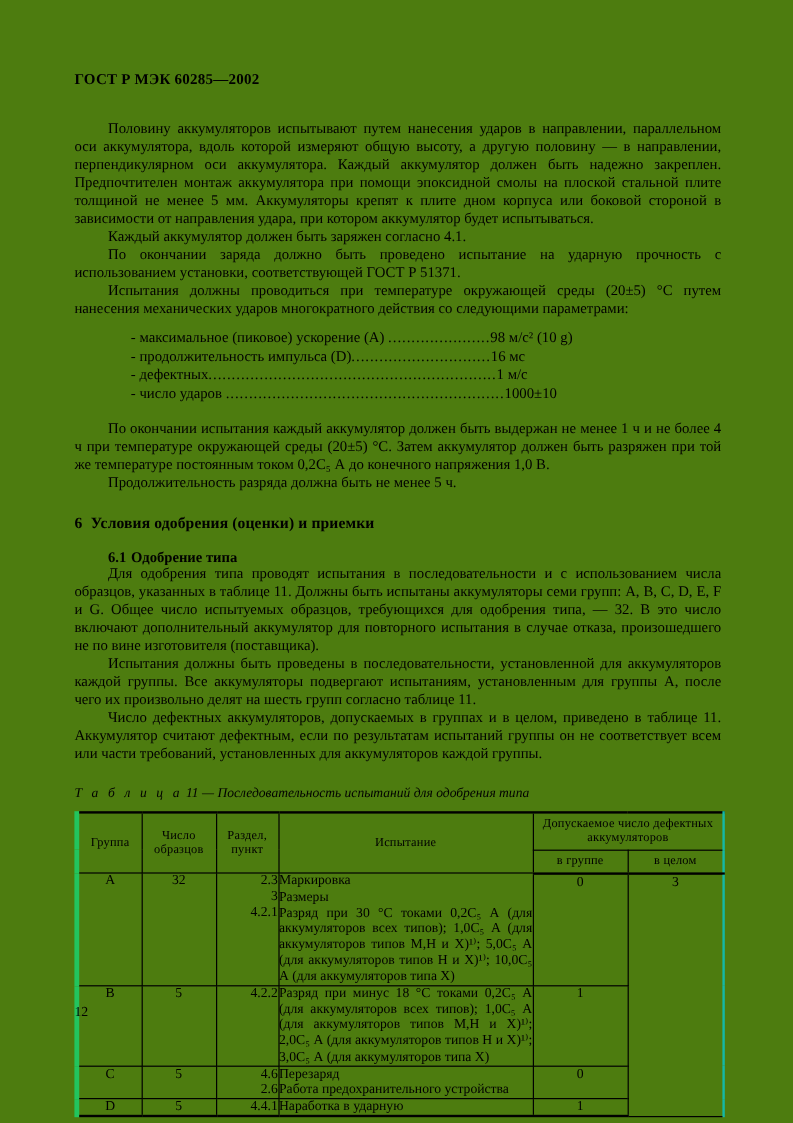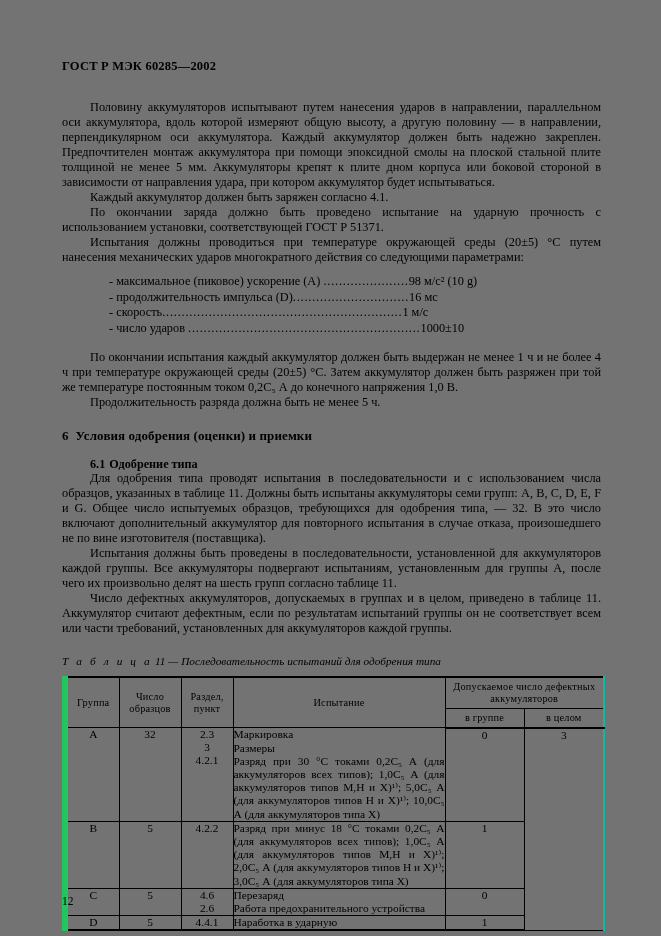--- a/index.html
+++ b/index.html
@@ -4,21 +4,21 @@
 <style>
   html, body {
     margin: 0;
     padding: 0;
     background: #ffffff;
   }
   .page {
     position: relative;
     width: 661px;
     height: 936px;
-    background: #737373;
+    background: #4d7c0f;
     font-family: "Liberation Serif", "DejaVu Serif", serif;
     color: #000000;
     overflow: hidden;
   }
   .content {
     position: absolute;
     left: 62px;
     top: 60px;
     width: 539px;
   }
@@ -101,49 +101,49 @@
     text-align: center;
     vertical-align: middle;
     font-weight: normal;
     font-size: 10.3px;
     line-height: 12px;
     padding: 3px 2px;
     letter-spacing: 0.2px;
   }
   table.gost .outer-top { border-top: 2px solid #000; }
   table.gost .thick-bottom { border-bottom: 2px solid #000; }
-  table.gost .edge-l { border-left: 6px solid #22c55e; }
+  table.gost .edge-l { border-left: 4px solid #22c55e; }
   table.gost .edge-r { border-right: 2px solid #14b8a6; }
 
   td.c-group, td.c-count, td.c-clause {
     text-align: center;
     padding: 4px 2px 4px 2px;
     font-size: 11.4px;
   }
   td.c-clause {
-    text-align: center;
+    text-align: right;
     padding-left: 6px;
     margin-left: 14px;
   }
   td.c-test {
     text-align: justify;
     padding: 4px 6px 4px 6px;
     font-size: 11.4px;
     line-height: 13.2px;
   }
   td.c-def {
     text-align: center;
     vertical-align: middle;
     font-size: 11.4px;
   }
 
   .page-number {
     position: absolute;
     left: 62px;
-    top: 895px;
+    top: 838px;
     font-size: 11.5px;
   }
 </style>
 </head>
 <body>
 
 <div class="page">
 
   <div class="content">
 
@@ -155,21 +155,21 @@
     <p class="para">Испытания должны проводиться при температуре окружающей среды (20±5) °С путем нанесения механических ударов многократного действия со следующими параметрами:</p>
 
     <ul class="param-list">
       <li>
         <span class="pl-label">- максимальное (пиковое) ускорение (А) </span><span class="pl-dots">......................</span><span class="pl-val">98 м/с² (10 g)</span>
       </li>
       <li>
         <span class="pl-label">- продолжительность импульса (D)</span><span class="pl-dots">..............................</span><span class="pl-val">16 мс</span>
       </li>
       <li>
-        <span class="pl-label">- скорость</span><span class="pl-dots">..............................................................</span><span class="pl-val">1 м/с</span>
+        <span class="pl-label">- дефектных</span><span class="pl-dots">..............................................................</span><span class="pl-val">1 м/с</span>
       </li>
       <li>
         <span class="pl-label">- число ударов </span><span class="pl-dots">............................................................</span><span class="pl-val">1000±10</span>
       </li>
     </ul>
 
     <div class="gap-md"></div>
 
     <p class="para">По окончании испытания каждый аккумулятор должен быть выдержан не менее 1 ч и не более 4 ч при температуре окружающей среды (20±5) °С. Затем аккумулятор должен быть разряжен при той же температуре постоянным током 0,2C₅ А до конечного напряжения 1,0 В.</p>
     <p class="para">Продолжительность разряда должна быть не менее 5 ч.</p>

